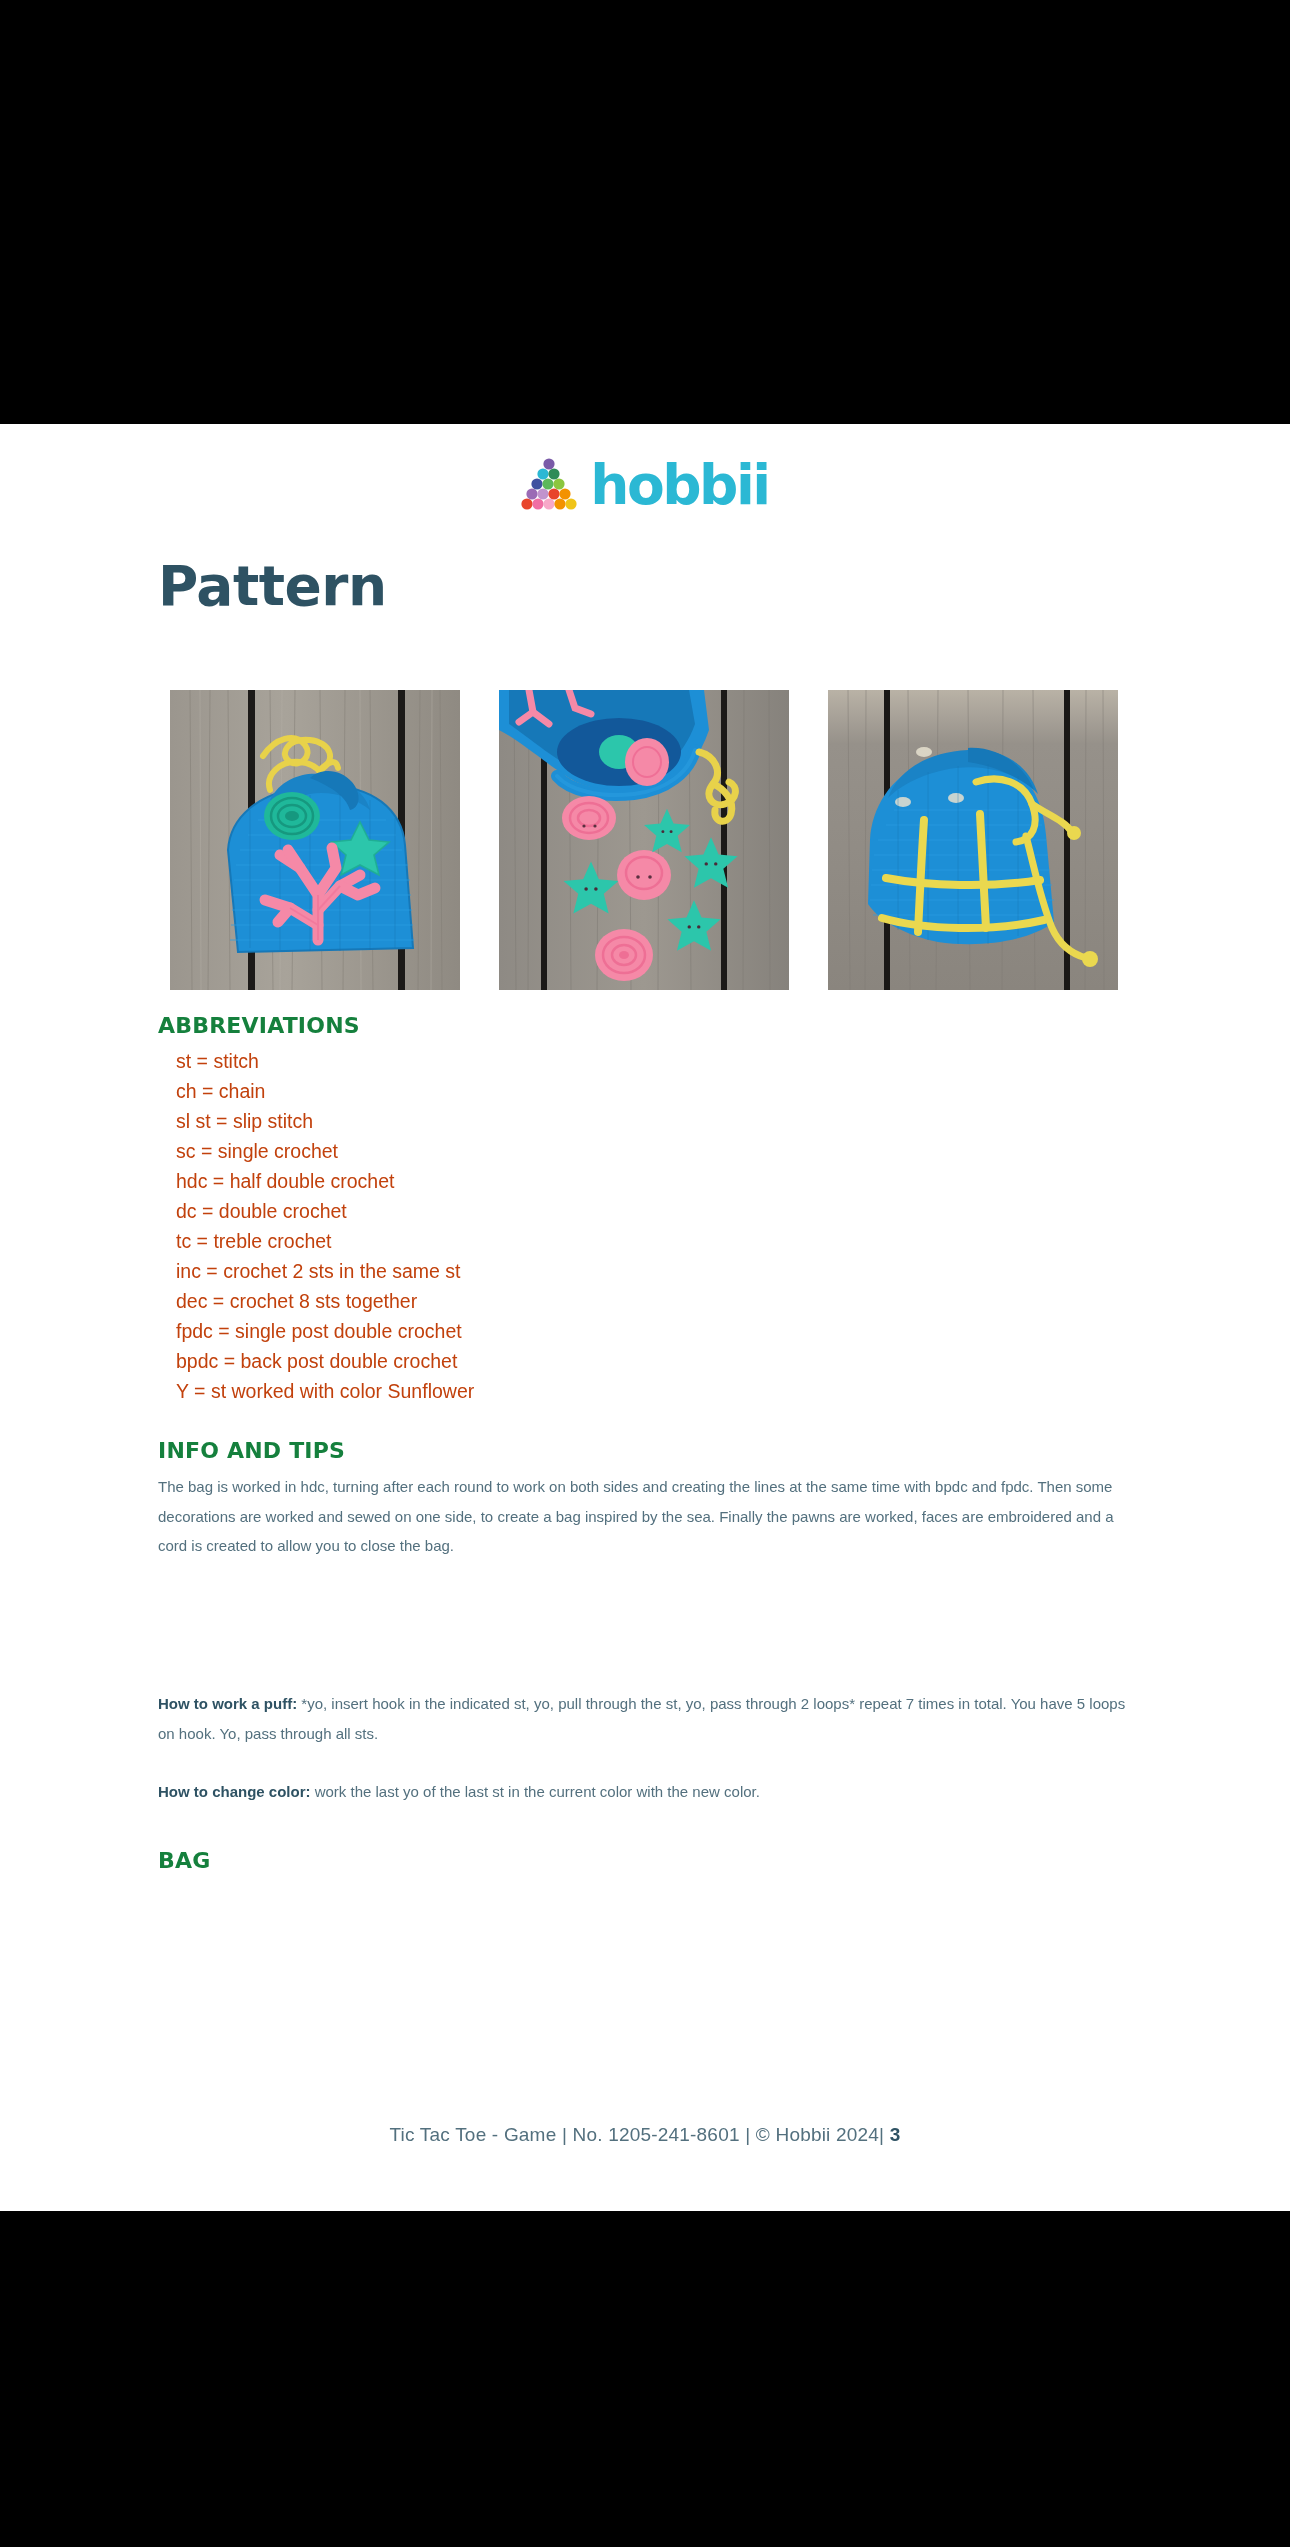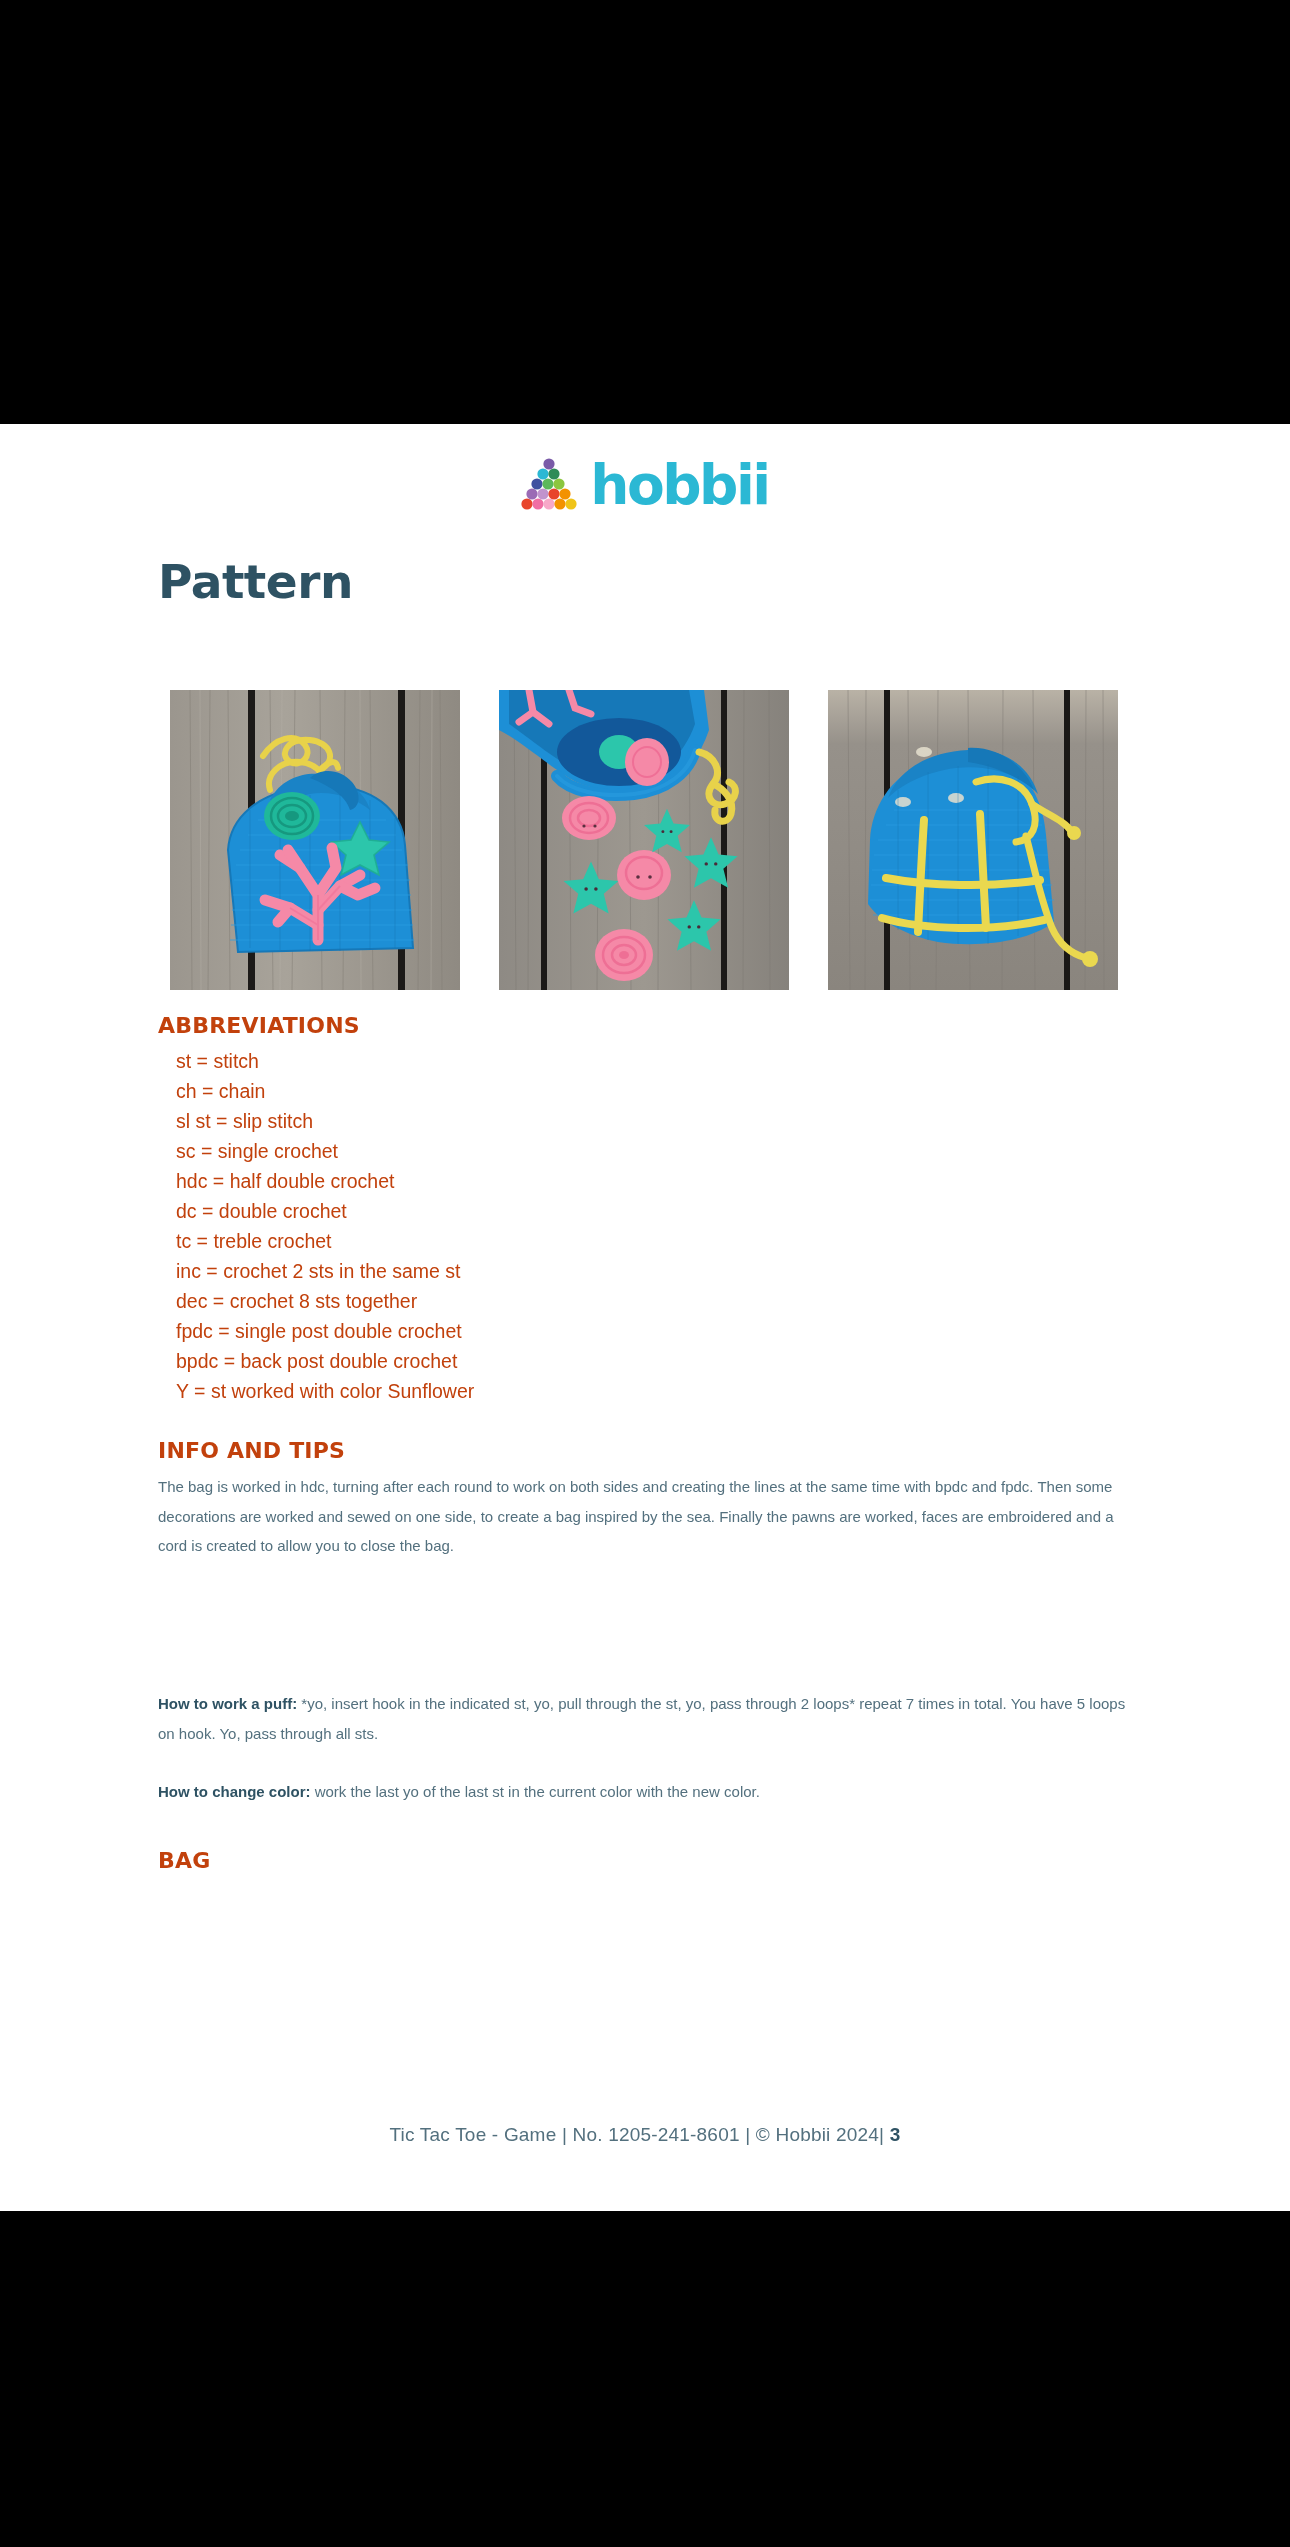--- a/index.html
+++ b/index.html
@@ -54,21 +54,21 @@
     letter-spacing: -2.5px;
     line-height: 0.92;
     color: #2bb8d4;
   }
 
   
   .page-title {
     position: absolute;
     left: 158px; top: 130px;
     font-family: "DejaVu Sans", sans-serif;
-    font-size: 47px;
+    font-size: 55px;
     font-weight: 700;
     color: #2e5263;
     letter-spacing: -0.5px;
   }
 
   
   .photo-row {
     position: absolute;
     left: 170px; top: 266px;
     width: 950px;
@@ -85,21 +85,21 @@
   }
   .photo svg { display: block; width: 290px; height: 300px; }
 
   
   .sec-head {
     position: absolute;
     left: 158px;
     font-family: "DejaVu Sans", sans-serif;
     font-size: 22px;
     font-weight: 700;
-    color: #c2410c;
+    color: #15803d;
     letter-spacing: 0.2px;
   }
 
   
   .body-line {
     position: absolute;
     left: 176px;
     font-family: "Liberation Sans", sans-serif;
     font-size: 19.5px;
     line-height: 29.5px;

